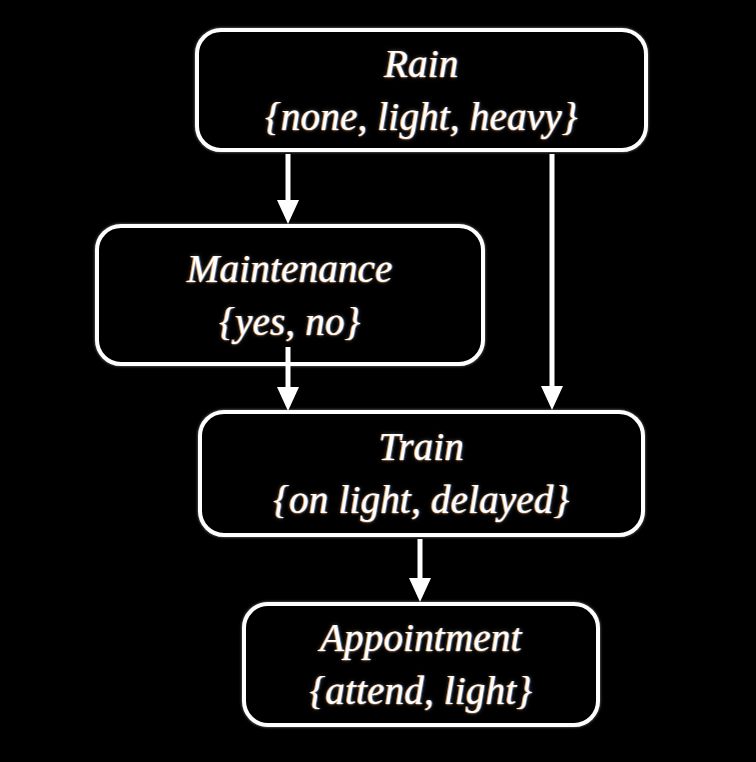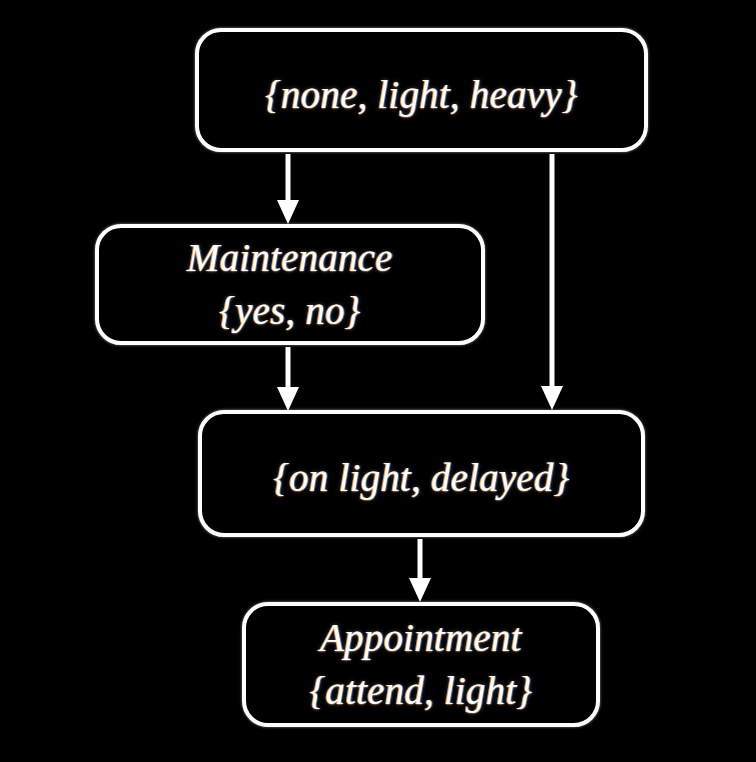--- a/index.html
+++ b/index.html
@@ -47,21 +47,21 @@
       -1px 0 0 rgba(255,176,96,0.80),
        1px 0 0 rgba(120,170,255,0.55),
        0 1px 1px rgba(255,150,70,0.45),
        0 0 4px rgba(255,255,255,0.35);
   }
 
   .node .line.title { font-size: 39px; }
   .node .line.values { font-size: 39px; margin-top: 9px; }
 
   #node-rain        { left: 195px; top: 28px;  width: 453px; height: 124px; }
-  #node-maintenance { left: 95px;  top: 224px; width: 390px; height: 121px; text-align: right; }
+  #node-maintenance { left: 95px;  top: 224px; width: 390px; height: 142px; text-align: right; }
   #node-train       { left: 198px; top: 410px; width: 447px; height: 127px; }
   #node-appointment { left: 242px; top: 602px; width: 358px; height: 125px; }
 
   
   .arrow {
     position: absolute;
     overflow: visible;
   }
   .arrow polygon, .arrow line, .arrow path {
     fill: #ffffff;
@@ -78,29 +78,31 @@
   #arrow-rain-train       { left: 530px; top: 152px; width: 44px; height: 260px; }
   #arrow-maintenance-train{ left: 266px; top: 345px; width: 44px; height: 68px; }
   #arrow-train-appointment{ left: 398px; top: 537px; width: 44px; height: 67px; }
 </style>
 </head>
 <body>
 
 <div id="canvas">
 
   <div class="node" id="node-rain">
+    <span class="line title">Rain</span>
     <span class="line values">{none, light, heavy}</span>
   </div>
 
   <div class="node" id="node-maintenance">
     <span class="line title">Maintenance</span>
     <span class="line values">{yes, no}</span>
   </div>
 
   <div class="node" id="node-train">
+    <span class="line title">Train</span>
     <span class="line values">{on light, delayed}</span>
   </div>
 
   <div class="node" id="node-appointment">
     <span class="line title">Appointment</span>
     <span class="line values">{attend, light}</span>
   </div>
 
   <svg class="arrow" id="arrow-rain-maintenance" viewBox="0 0 44 74">
     <line class="shaft" x1="22" y1="2" x2="22" y2="52"></line>

